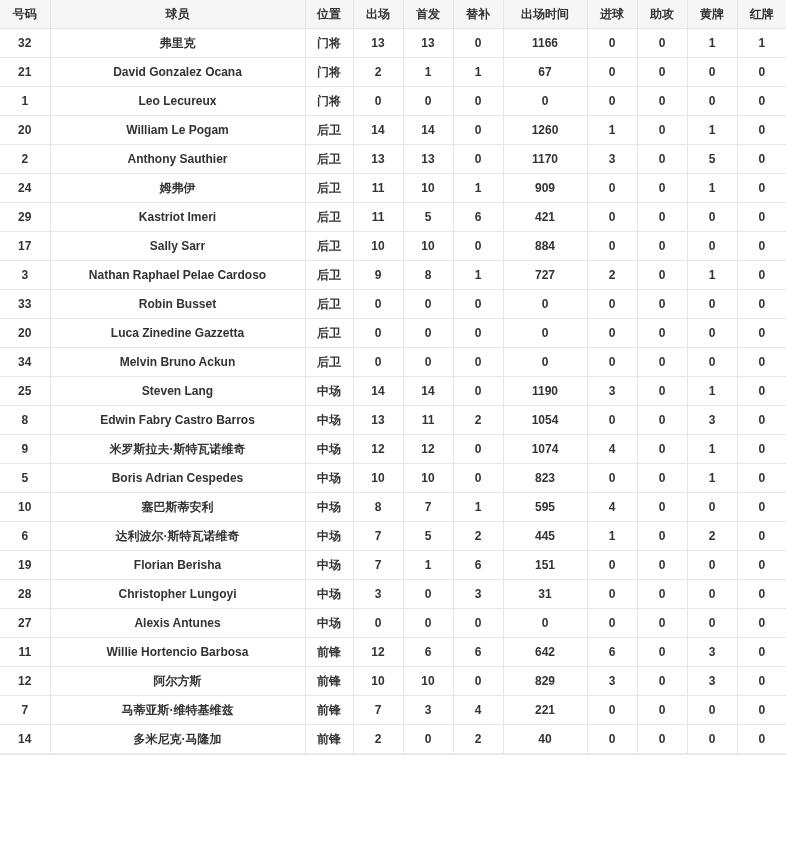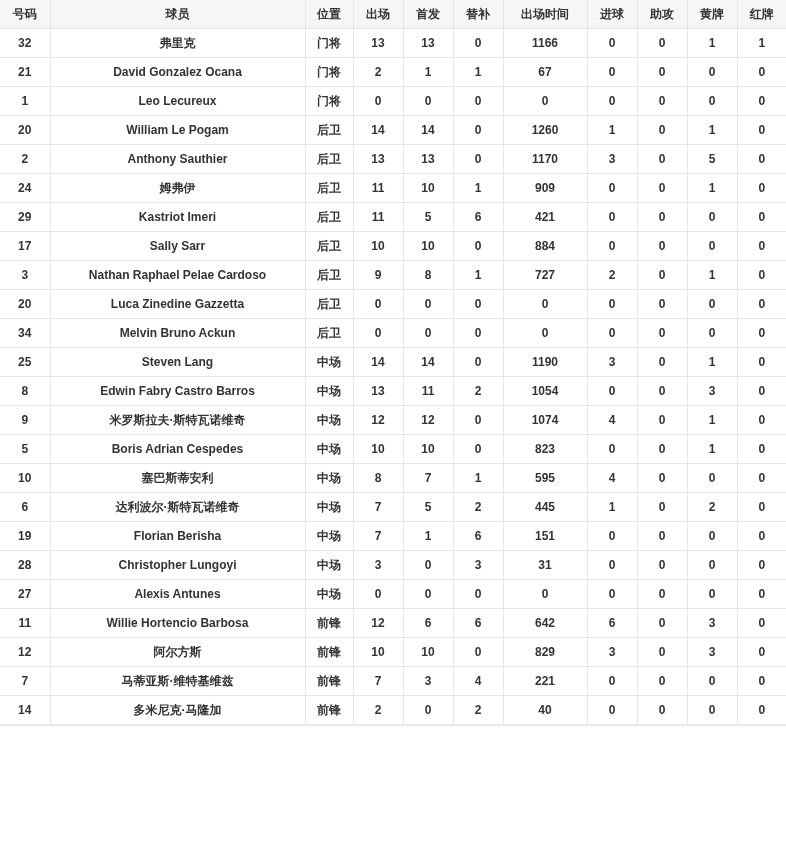--- a/index.html
+++ b/index.html
@@ -201,20 +201,33 @@
           <td>9</td>
           <td>8</td>
           <td>1</td>
           <td>727</td>
           <td>2</td>
           <td>0</td>
           <td>1</td>
           <td>0</td>
         </tr>
         <tr>
+          <td>33</td>
+          <td>Robin Busset</td>
+          <td>后卫</td>
+          <td>0</td>
+          <td>0</td>
+          <td>0</td>
+          <td>0</td>
+          <td>0</td>
+          <td>0</td>
+          <td>0</td>
+          <td>0</td>
+        </tr>
+        <tr>
           <td>20</td>
           <td>Luca Zinedine Gazzetta</td>
           <td>后卫</td>
           <td>0</td>
           <td>0</td>
           <td>0</td>
           <td>0</td>
           <td>0</td>
           <td>0</td>
           <td>0</td>

